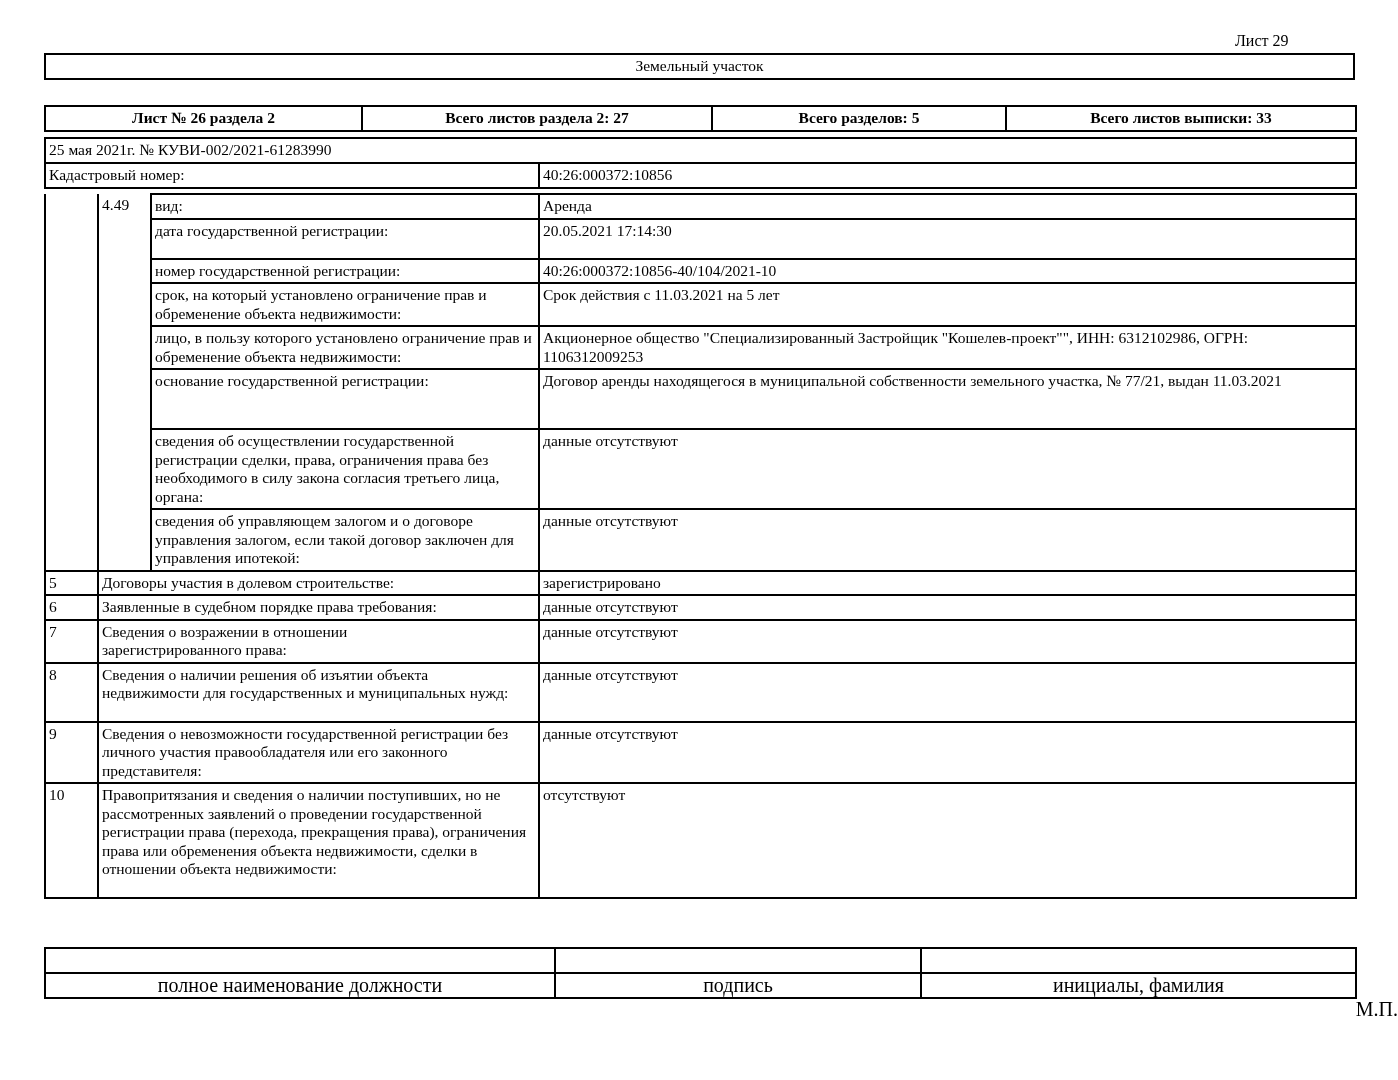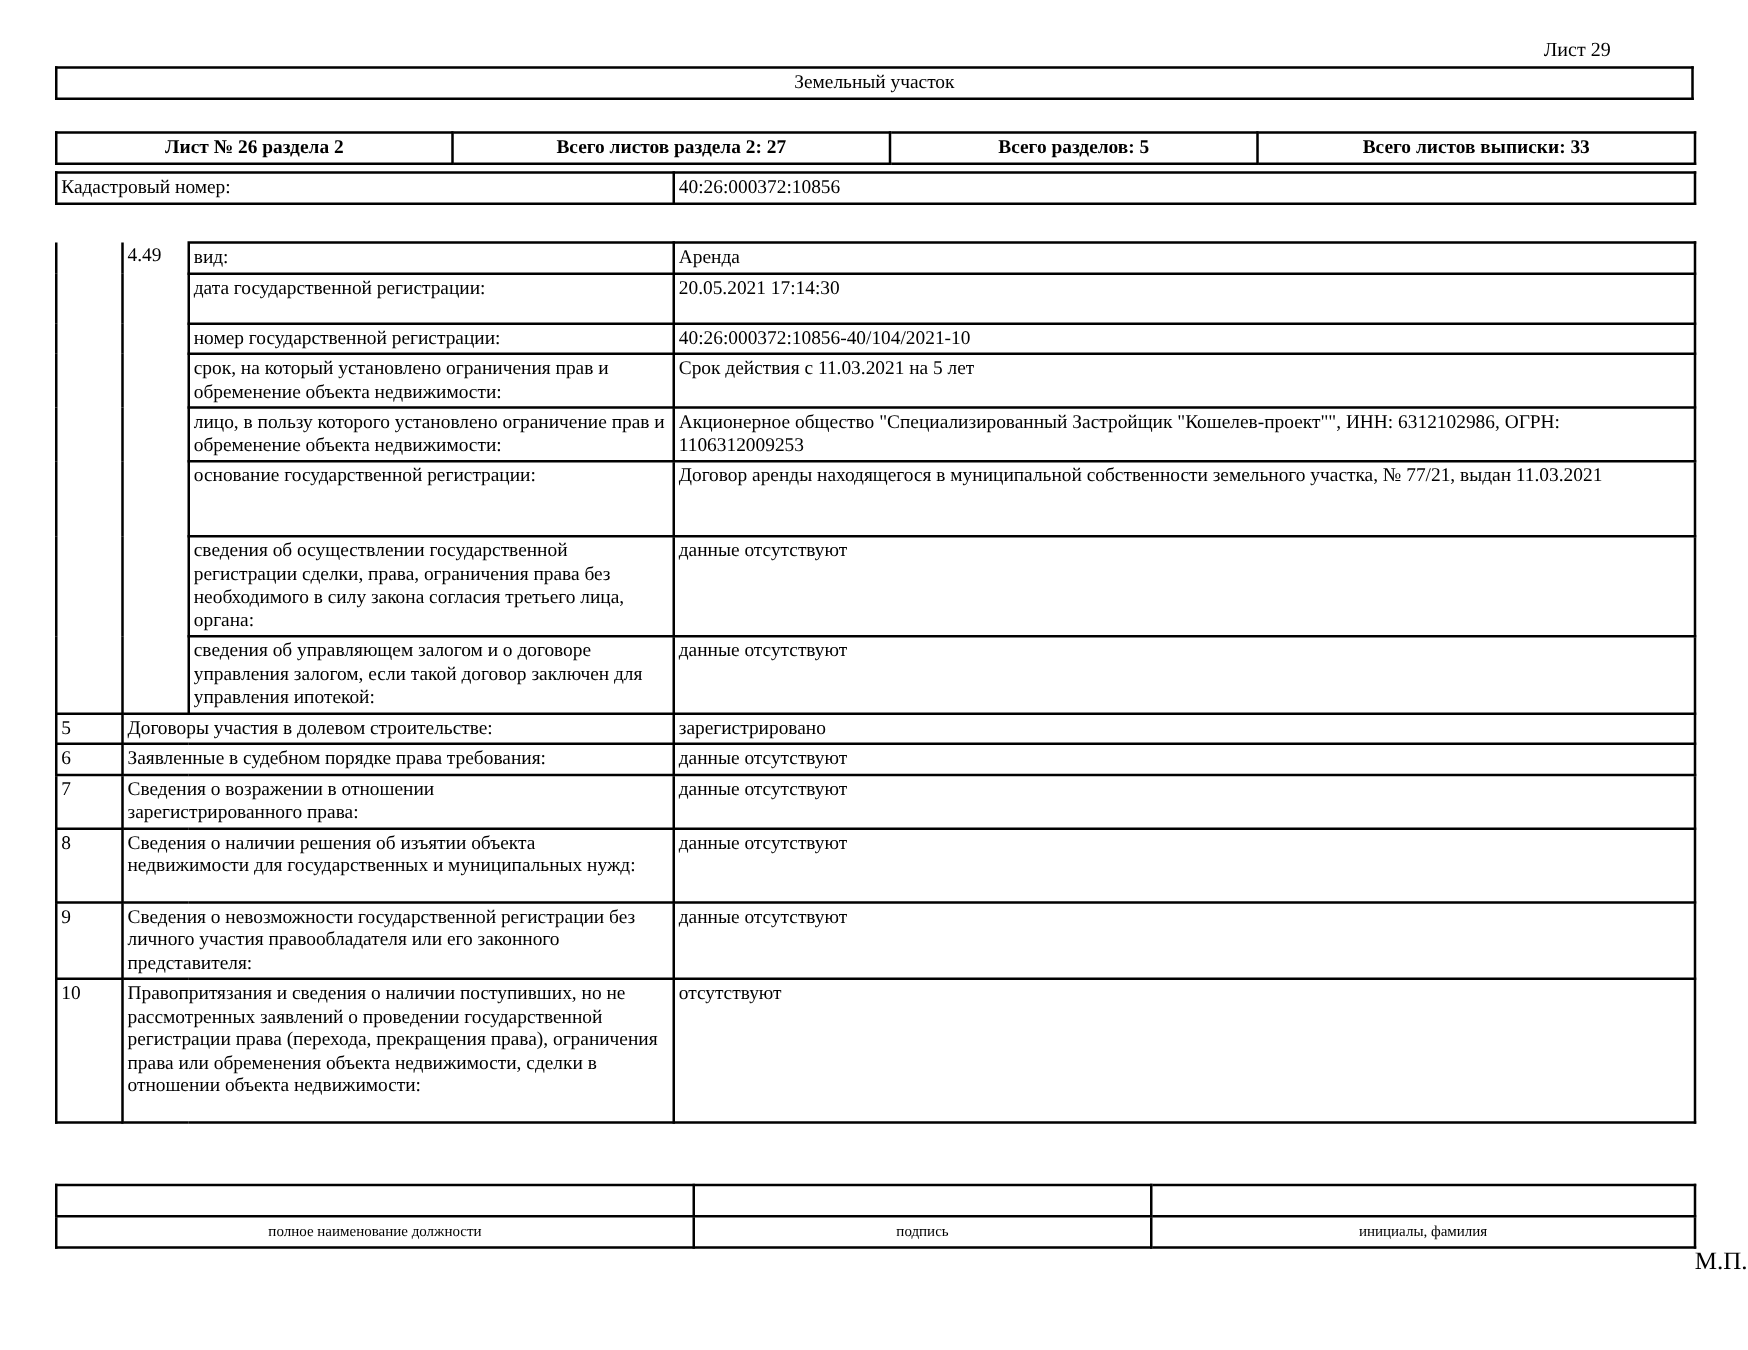--- a/index.html
+++ b/index.html
@@ -14,21 +14,21 @@
   td { border: 2px solid #000; padding: 2px 3px; vertical-align: top; line-height: 18.5px; }
   #t-title { left: 44px; top: 53px; width: 1311px; }
   #t-title td { height: 19px; text-align: center; }
   #t-sheets { left: 44px; top: 105px; width: 1311px; font-weight: bold; }
   #t-sheets td { height: 19px; text-align: center; }
   #t-doc { left: 44px; top: 137px; width: 1311px; }
   #t-doc td { height: 19px; }
   #t-main { left: 44px; top: 193px; width: 1311px; }
   #t-main td.nob-top { border-top: none; }
   #t-sign { left: 44px; top: 947px; width: 1311px; }
-  #t-sign td { height: 19px; text-align: center; font-size: 12px; }
+  #t-sign td { height: 19px; text-align: center; font-size: 20px; }
   .mp { left: 0; width: 1398px; top: 998px; text-align: right; font-size: 20px; }
 </style>
 </head>
 <body>
 
 <div class="abs sheet-no">Лист 29</div>
 
 <table id="t-title">
   <tbody>
       <tr>
@@ -53,20 +53,23 @@
   </tr>
 </tbody>
   </table>
 
 <table id="t-doc">
   <colgroup>
       <col style="width:494px">
       <col style="width:817px">
     </colgroup>
   <tbody>
+      <tr>
+        <td colspan="2">25 мая 2021г. № КУВИ-002/2021-61283990</td>
+      </tr>
   <tr>
     <td>Кадастровый номер:</td>
     <td>40:26:000372:10856</td>
   </tr>
 </tbody>
   </table>
 
 <table id="t-main">
   <colgroup>
       <col style="width:53px">
@@ -83,21 +86,21 @@
   </tr>
   <tr style="height:40px">
     <td>дата государственной регистрации:</td>
     <td>20.05.2021 17:14:30</td>
   </tr>
   <tr style="height:22px">
     <td>номер государственной регистрации:</td>
     <td>40:26:000372:10856-40/104/2021-10</td>
   </tr>
   <tr style="height:41px">
-    <td>срок, на который установлено ограничения прав и обременение объекта недвижимости:</td>
+    <td>срок, на который установлено ограничение прав и обременение объекта недвижимости:</td>
     <td>Срок действия с 11.03.2021 на 5 лет</td>
   </tr>
   <tr style="height:41px">
     <td>лицо, в пользу которого установлено ограничение прав и обременение объекта недвижимости:</td>
     <td>Акционерное общество "Специализированный Застройщик "Кошелев-проект"", ИНН: 6312102986, ОГРН: 1106312009253</td>
   </tr>
   <tr style="height:60px">
     <td>основание государственной регистрации:</td>
     <td>Договор аренды находящегося в муниципальной собственности земельного участка, № 77/21, выдан 11.03.2021</td>
   </tr>

